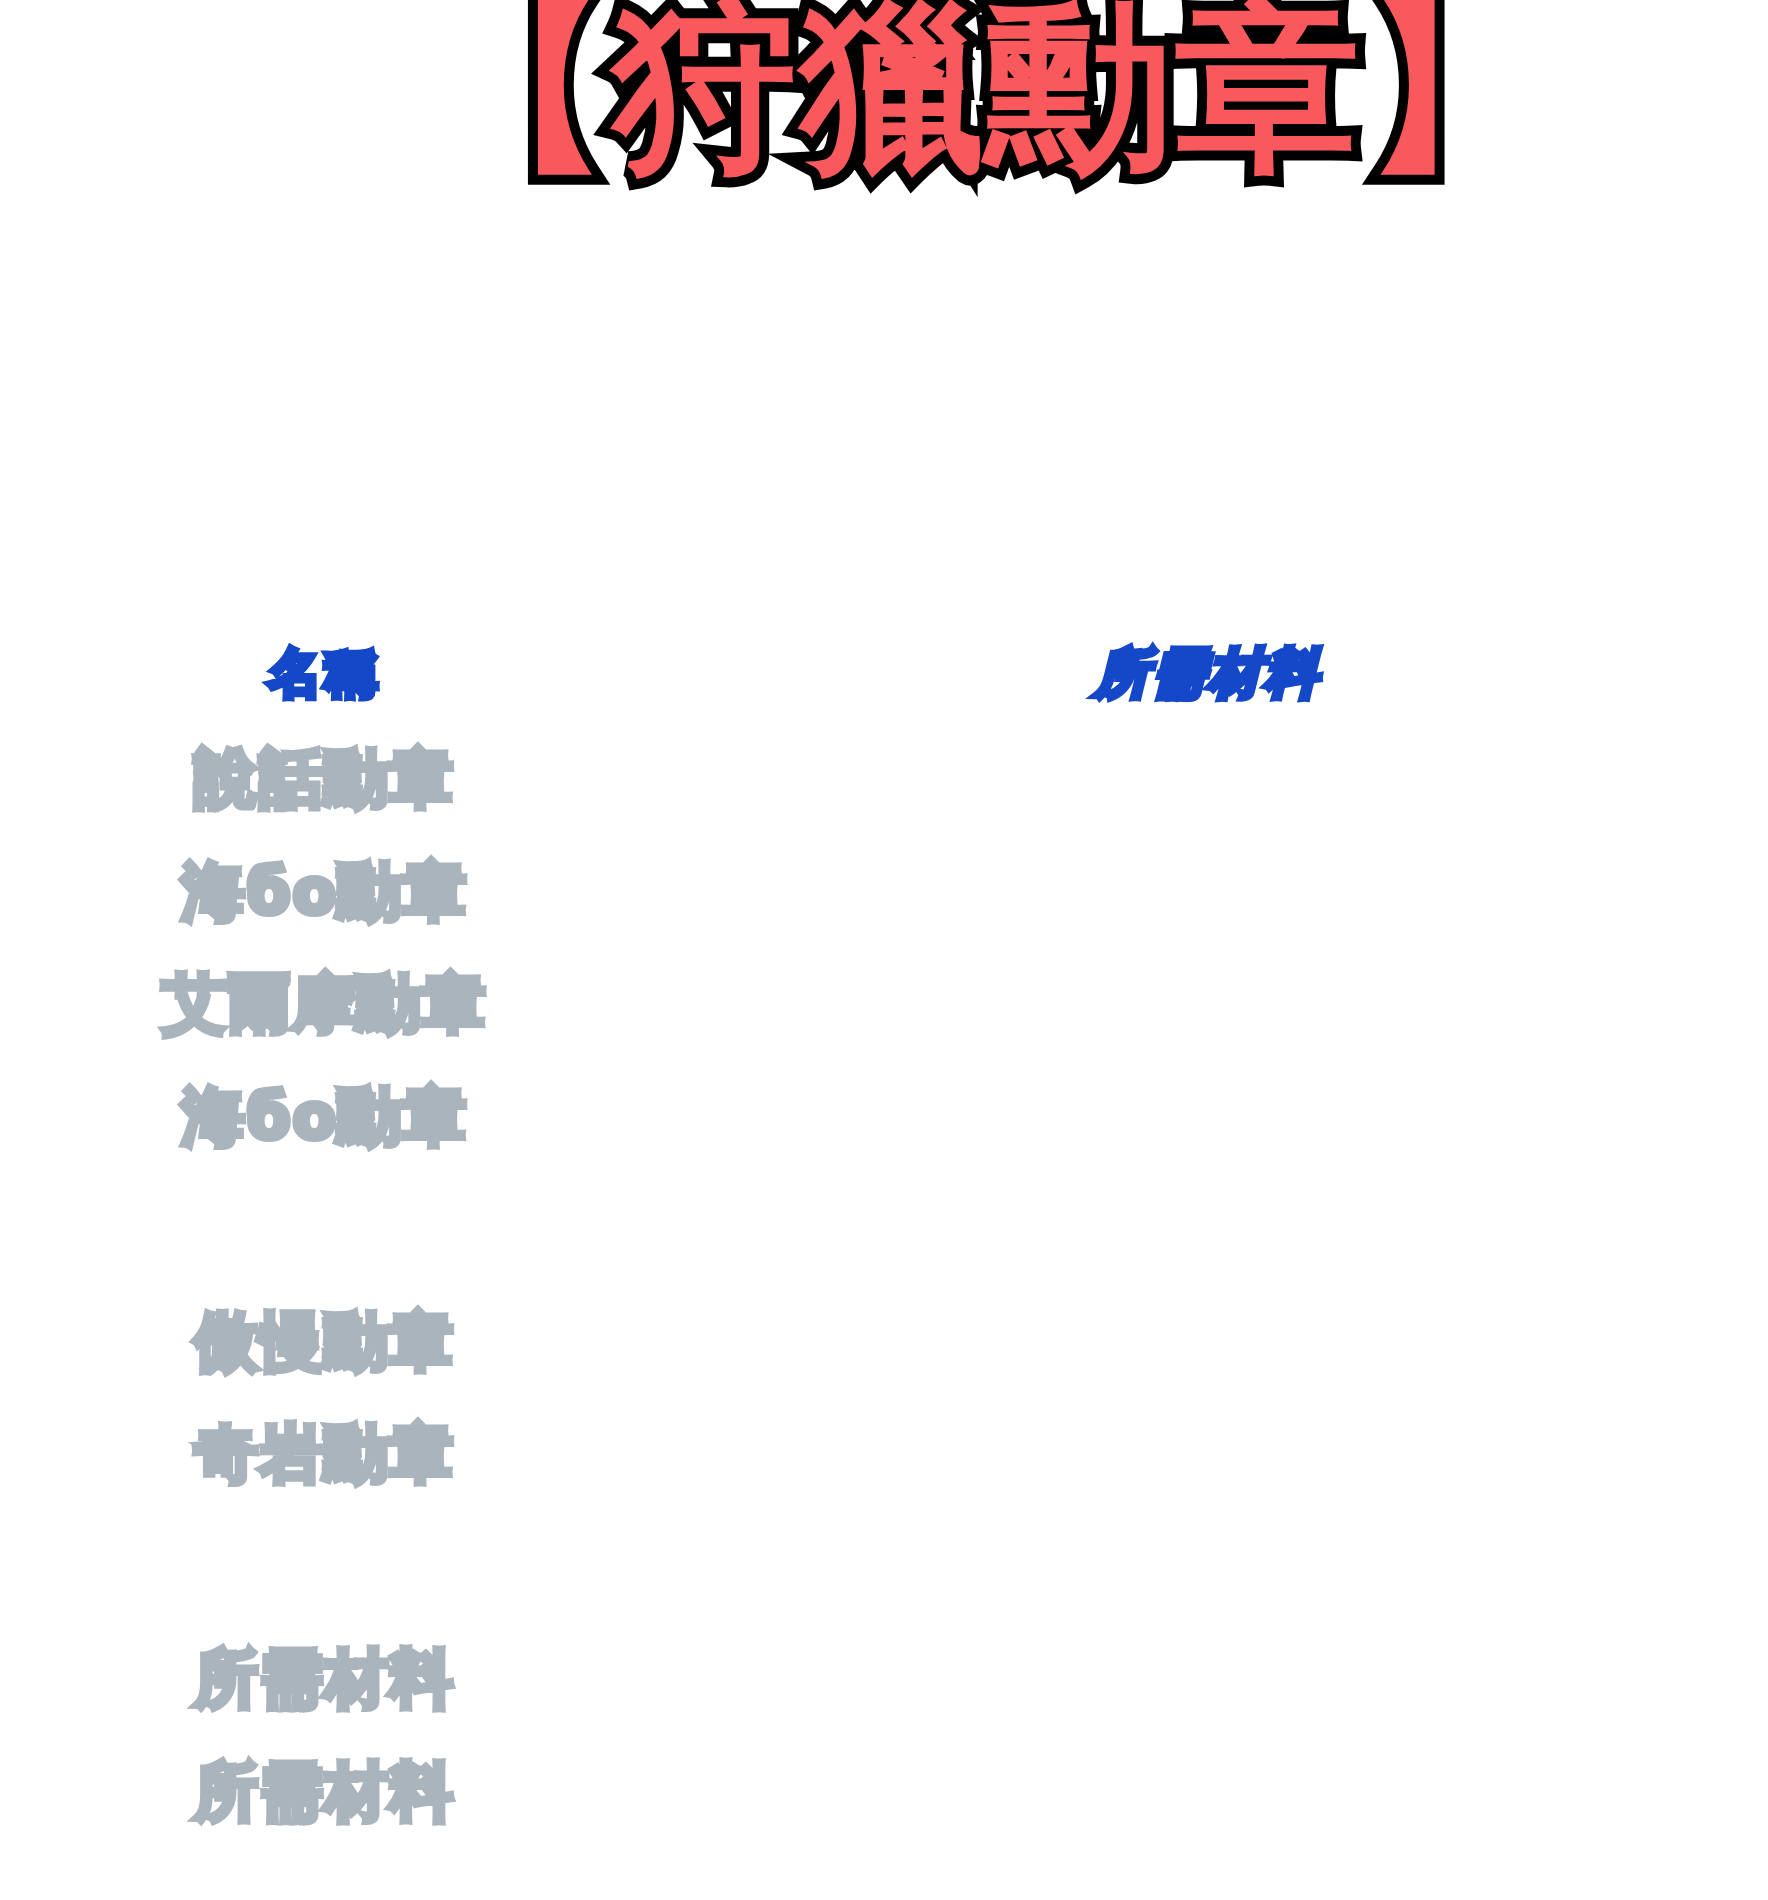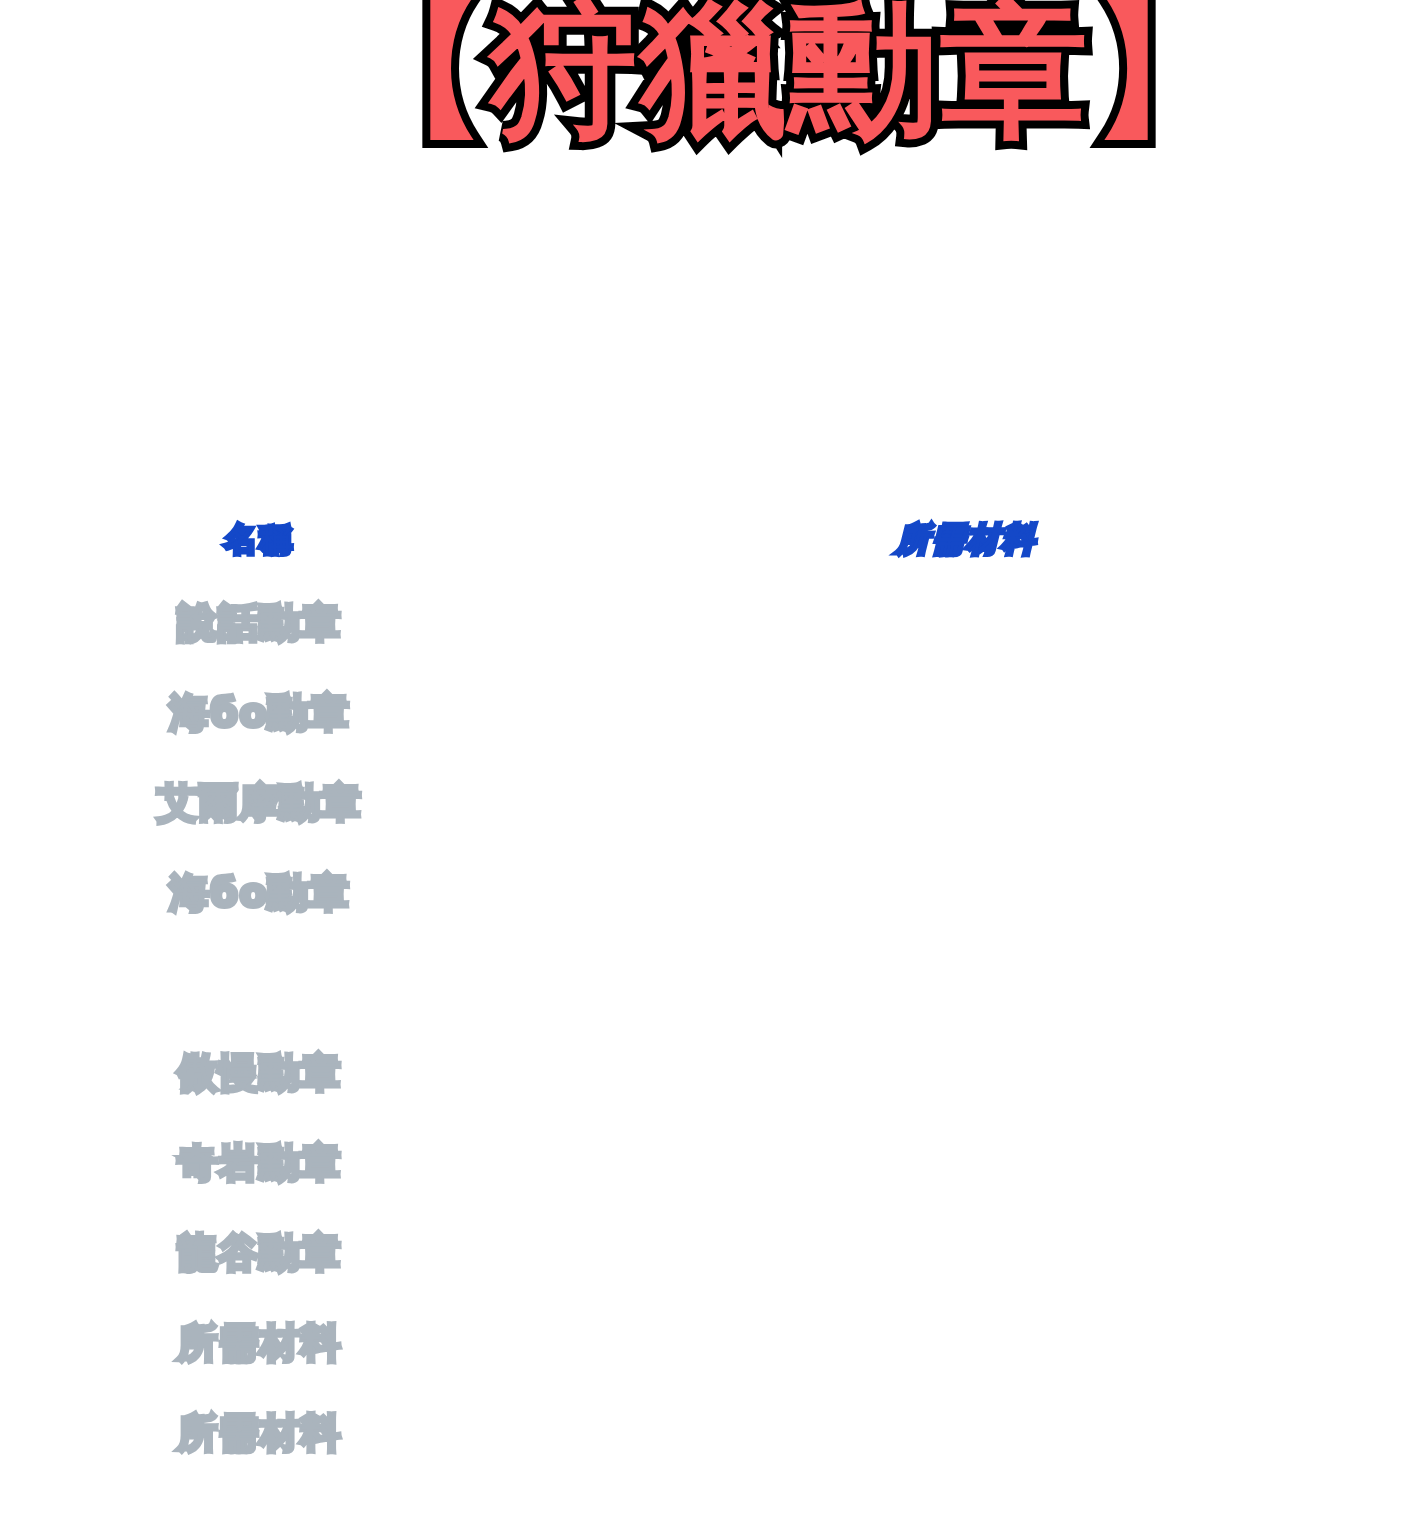--- a/index.html
+++ b/index.html
@@ -57,34 +57,34 @@
     width: 894px;
     text-align: center;
     font-style: italic;
   }
 
   .header-row {
     height: 78px;
   }
   .header-cell {
     color: #1448c8;
-    font-size: 32px;
+    font-size: 42px;
     font-weight: 700;
     letter-spacing: 3px;
     -webkit-text-stroke: 5px #1448c8;
     paint-order: stroke fill;
     line-height: 78px;
   }
 
   .data-row {
     height: 90px;
   }
   .cell-name {
     color: #aab4bd;
-    font-size: 39px;
+    font-size: 50px;
     font-weight: 700;
     letter-spacing: 2px;
     -webkit-text-stroke: 5px #aab4bd;
     paint-order: stroke fill;
     line-height: 90px;
     white-space: nowrap;
   }
   .cell-mat {
     color: #aab4bd;
     font-size: 34px;
@@ -136,21 +136,20 @@
     <div class="col-name cell-name">傲慢勳章</div>
     <div class="col-mat cell-mat"></div>
   </div>
 
   <div class="row data-row">
     <div class="col-name cell-name">奇岩勳章</div>
     <div class="col-mat cell-mat"></div>
   </div>
 
   <div class="row data-row">
-    <div class="col-name cell-name">龍谷勳章</div>
     <div class="col-mat cell-mat"></div>
   </div>
 
   <div class="row data-row">
     <div class="col-name cell-name">所需材料</div>
     <div class="col-mat cell-mat"></div>
   </div>
 
   <div class="row data-row">
     <div class="col-name cell-name">所需材料</div>

